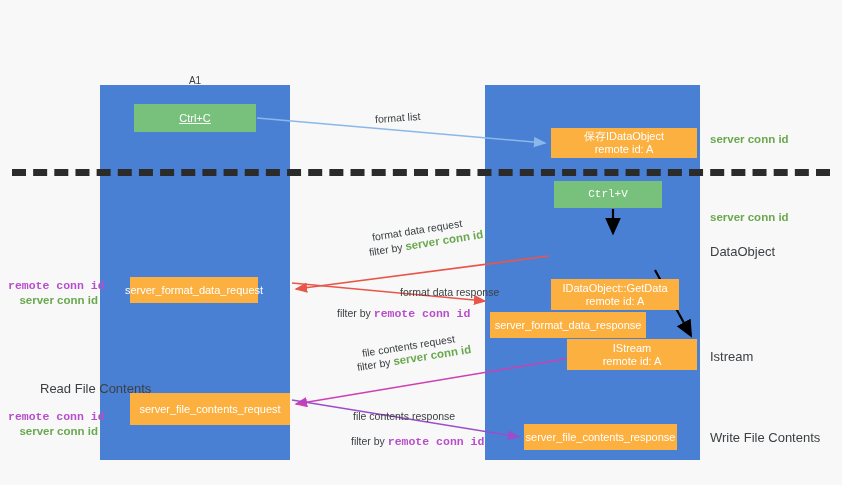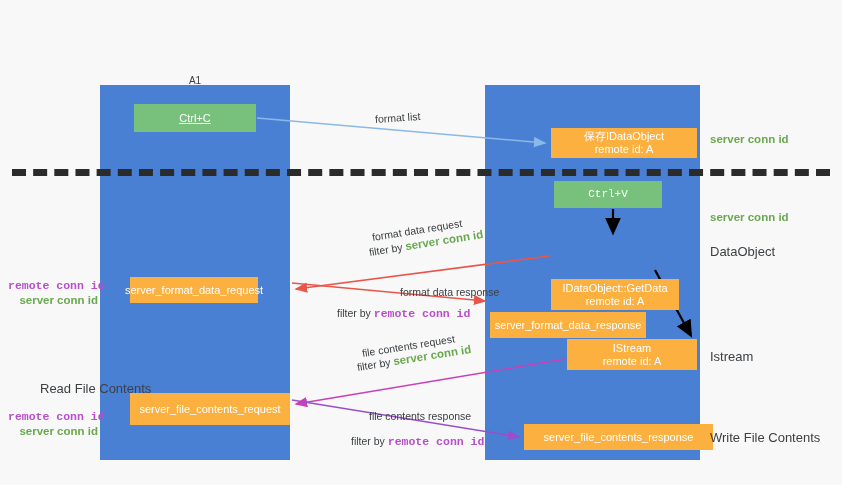--- a/index.html
+++ b/index.html
@@ -75,21 +75,21 @@
   .box.orange { background: #fbb040; }
 
   #box-ctrlc      { left: 134px; top: 104px; width: 122px; height: 28px; text-decoration: underline; }
   #box-save-ido   { left: 551px; top: 128px; width: 146px; height: 30px; }
   #box-ctrlv      { left: 554px; top: 181px; width: 108px; height: 27px; font-family: Liberation Mono, monospace; }
   #box-getdata    { left: 551px; top: 237px; width: 128px; height: 31px; margin-top: 42px; }
   #box-fdreq      { left: 130px; top: 277px; width: 128px; height: 26px; }
   #box-fdresp     { left: 490px; top: 288px; width: 156px; height: 26px; margin-top: 24px; }
   #box-istream    { left: 567px; top: 339px; width: 130px; height: 31px; }
   #box-fcreq      { left: 130px; top: 393px; width: 160px; height: 32px; }
-  #box-fcresp     { left: 524px; top: 424px; width: 189px; height: 26px; }
+  #box-fcresp     { left: 524px; top: 424px; width: 153px; height: 26px; }
 
   
   .side-label {
     font-size: 13px;
     line-height: 14px;
     color: #3c4043;
     white-space: nowrap;
   }
   #lbl-dataobject  { left: 710px; top: 245px; }
   #lbl-istream     { left: 710px; top: 350px; }
@@ -125,21 +125,21 @@
 
   #lbl-format-list { left: 375px; top: 112px; transform: rotate(-4deg); transform-origin: left center; }
 
   #lbl-fdreq-1 { left: 372px; top: 230px; }
   #lbl-fdreq-2 { left: 369px; top: 245px; }
   #lbl-fdresp-1 { left: 362px; top: 285px; padding-left: 38px; }
   #lbl-fdresp-2 { left: 337px; top: 306px; }
 
   #lbl-fcreq-1 { left: 362px; top: 346px; }
   #lbl-fcreq-2 { left: 357px; top: 360px; }
-  #lbl-fcresp-1 { left: 369px; top: 409px; }
+  #lbl-fcresp-1 { left: 353px; top: 409px; }
   #lbl-fcresp-2 { left: 351px; top: 434px; }
 
   svg#edges {
     position: absolute;
     left: 0; top: 0;
     width: 842px; height: 485px;
     pointer-events: none;
   }
 </style>
 </head>

